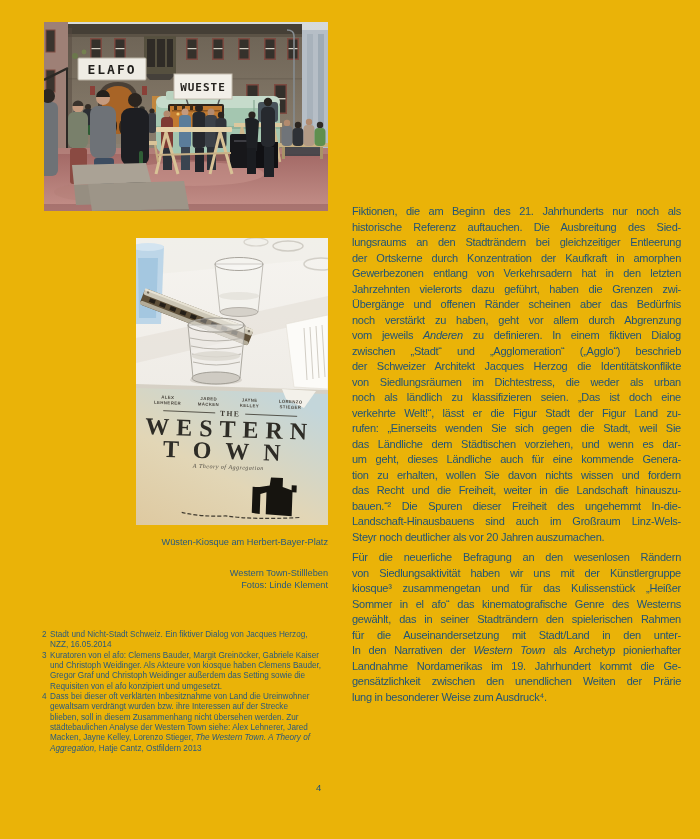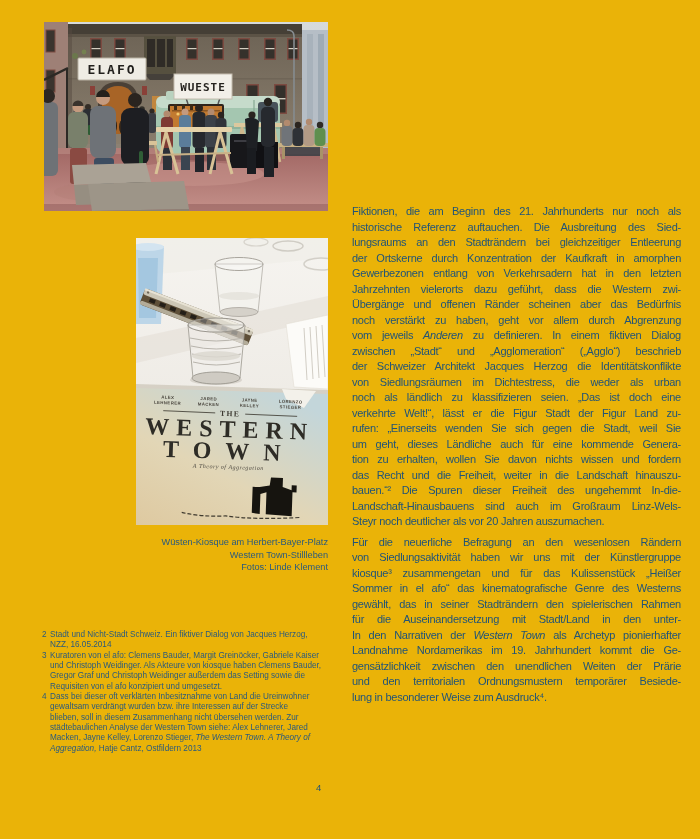--- a/index.html
+++ b/index.html
@@ -7,21 +7,21 @@
     position:relative; width:700px; height:839px; background:#eab308;
     font-family:"Liberation Sans", sans-serif; color:#215478; overflow:hidden;
   }
   .photo { position:absolute; overflow:hidden; }
   .photo svg { display:block; width:100%; height:100%; }
   .photo-plaza { left:44px; top:22px; width:284px; height:189px; }
   .photo-book  { left:136px; top:238px; width:192px; height:287px; }
 
   .captions { position:absolute; right:372px; top:537px; text-align:right;
               font-size:9.2px; line-height:11.3px; color:#2a5a7e; }
-  .cap1 { margin-bottom:2px;text-align:right; }
+  .cap1 { margin-bottom:20px;text-align:right; }
 
   .footnotes { position:absolute; left:42px; top:630px; width:298px;
                font-size:8.2px; line-height:10.35px; color:#2a5a7e; }
   .footnote { position:relative; padding-left:8px; }
   .fn-num { position:absolute; left:0; top:0; }
 
   .body-text { position:absolute; left:352px; top:204px; width:329px;
                font-size:11px; line-height:15.5px; letter-spacing:-0.25px; color:#215478; }
   .para + .para { margin-top:5px; }
   .bline { height:15.5px; overflow:hidden; text-align:justify; text-align-last:justify; }
@@ -415,46 +415,46 @@
       </div>
     </div>
 
   <div class="body-text">
       <div class="para">
         <div class="bline"><span>Fiktionen, die am Beginn des 21. Jahrhunderts nur noch als</span></div>
         <div class="bline"><span>historische Referenz auftauchen. Die Ausbreitung des Sied-</span></div>
         <div class="bline"><span>lungsraums an den Stadträndern bei gleichzeitiger Entleerung</span></div>
         <div class="bline"><span>der Ortskerne durch Konzentration der Kaufkraft in amorphen</span></div>
         <div class="bline"><span>Gewerbezonen entlang von Verkehrsadern hat in den letzten</span></div>
-        <div class="bline"><span>Jahrzehnten vielerorts dazu geführt, dass die Western zwi-</span></div>
+        <div class="bline"><span>Jahrzehnten vielerorts dazu geführt, haben die Grenzen zwi-</span></div>
         <div class="bline"><span>Übergänge und offenen Ränder scheinen aber das Bedürfnis</span></div>
         <div class="bline"><span>noch verstärkt zu haben, geht vor allem durch Abgrenzung</span></div>
         <div class="bline"><span>vom jeweils </span><em>Anderen</em><span> zu definieren. In einem fiktiven Dialog</span></div>
         <div class="bline"><span>zwischen „Stadt“ und „Agglomeration“ („Agglo“) beschrieb</span></div>
         <div class="bline"><span>der Schweizer Architekt Jacques Herzog die Identitätskonflikte</span></div>
         <div class="bline"><span>von Siedlungsräumen im Dichtestress, die weder als urban</span></div>
         <div class="bline"><span>noch als ländlich zu klassifizieren seien. „Das ist doch eine</span></div>
         <div class="bline"><span>verkehrte Welt!“, lässt er die Figur Stadt der Figur Land zu-</span></div>
         <div class="bline"><span>rufen: „Einerseits wenden Sie sich gegen die Stadt, weil Sie</span></div>
+        <div class="bline"><span>das Ländliche dem Städtischen vorziehen, und wenn es dar-</span></div>
         <div class="bline"><span>um geht, dieses Ländliche auch für eine kommende Genera-</span></div>
         <div class="bline"><span>tion zu erhalten, wollen Sie davon nichts wissen und fordern</span></div>
         <div class="bline"><span>das Recht und die Freiheit, weiter in die Landschaft hinauszu-</span></div>
         <div class="bline"><span>bauen.“² Die Spuren dieser Freiheit des ungehemmt In-die-</span></div>
         <div class="bline"><span>Landschaft-Hinausbauens sind auch im Großraum Linz-Wels-</span></div>
         <div class="bline last"><span>Steyr noch deutlicher als vor 20 Jahren auszumachen.</span></div>
       </div>
       <div class="para">
         <div class="bline"><span>Für die neuerliche Befragung an den wesenlosen Rändern</span></div>
         <div class="bline"><span>von Siedlungsaktivität haben wir uns mit der Künstlergruppe</span></div>
         <div class="bline"><span>kiosque³ zusammengetan und für das Kulissenstück „Heißer</span></div>
         <div class="bline"><span>Sommer in el afo“ das kinematografische Genre des Westerns</span></div>
         <div class="bline"><span>gewählt, das in seiner Stadträndern den spielerischen Rahmen</span></div>
         <div class="bline"><span>für die Auseinandersetzung mit Stadt/Land in den unter-</span></div>
         <div class="bline"><span>In den Narrativen der </span><em>Western Town</em><span> als Archetyp pionierhafter</span></div>
         <div class="bline"><span>Landnahme Nordamerikas im 19. Jahrhundert kommt die Ge-</span></div>
         <div class="bline"><span>gensätzlichkeit zwischen den unendlichen Weiten der Prärie</span></div>
-        <div class="bline"><span>und den territorialen Ordnungsmustern temporärer Besiede-</span></div>
         <div class="bline last"><span>lung in besonderer Weise zum Ausdruck⁴.</span></div>
       </div>
     </div>
 
   <div class="page-number">4</div>
 </div>
 
 </body></html>

